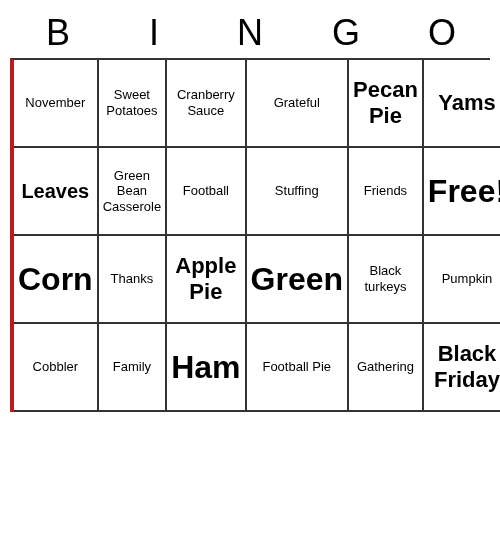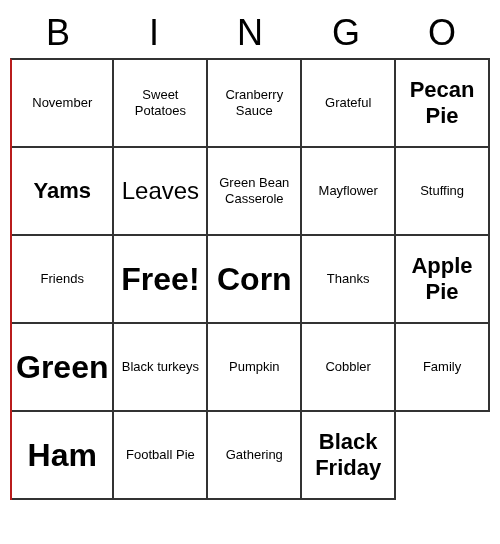--- a/index.html
+++ b/index.html
@@ -32,22 +32,22 @@
 
     .bingo-header-cell {
       font-size: 36px;
       font-weight: normal;
       padding: 4px 0;
       font-family: Arial, sans-serif;
     }
 
     .bingo-grid {
       display: grid;
-      grid-template-columns: repeat(5, 1fr);
-      border-left: 2px solid #b91c1c;
+      grid-template-columns: repeat(6, 1fr);
+      border-left: 4px solid #b91c1c;
       border-top: 2px solid #333;
     }
 
     .bingo-cell {
       border-right: 2px solid #333;
       border-bottom: 2px solid #333;
       min-height: 88px;
       display: flex;
       align-items: center;
       justify-content: center;
@@ -61,22 +61,22 @@
       line-height: 1.2;
     }
 
     .cell-text-large {
       font-size: 22px;
       font-weight: bold;
       line-height: 1.2;
     }
 
     .cell-text-medium {
-      font-size: 24px;
-      font-weight: normal;
+      font-size: 20px;
+      font-weight: bold;
       line-height: 1.2;
     }
 
     .cell-text-xlarge {
       font-size: 32px;
       font-weight: bold;
       line-height: 1.2;
     }
   </style>
 </head>
@@ -109,21 +109,21 @@
       <div class="bingo-cell">
         <span class="cell-text-large">Yams</span>
       </div>
       <div class="bingo-cell">
         <span class="cell-text-medium">Leaves</span>
       </div>
       <div class="bingo-cell">
         <span class="cell-text">Green Bean Casserole</span>
       </div>
       <div class="bingo-cell">
-        <span class="cell-text">Mayflower</span>
+        <span class="cell-text">Football</span>
       </div>
       <div class="bingo-cell">
         <span class="cell-text">Stuffing</span>
       </div>
       <div class="bingo-cell">
         <span class="cell-text">Friends</span>
       </div>
       <div class="bingo-cell">
         <span class="cell-text-xlarge">Free!</span>
       </div>

